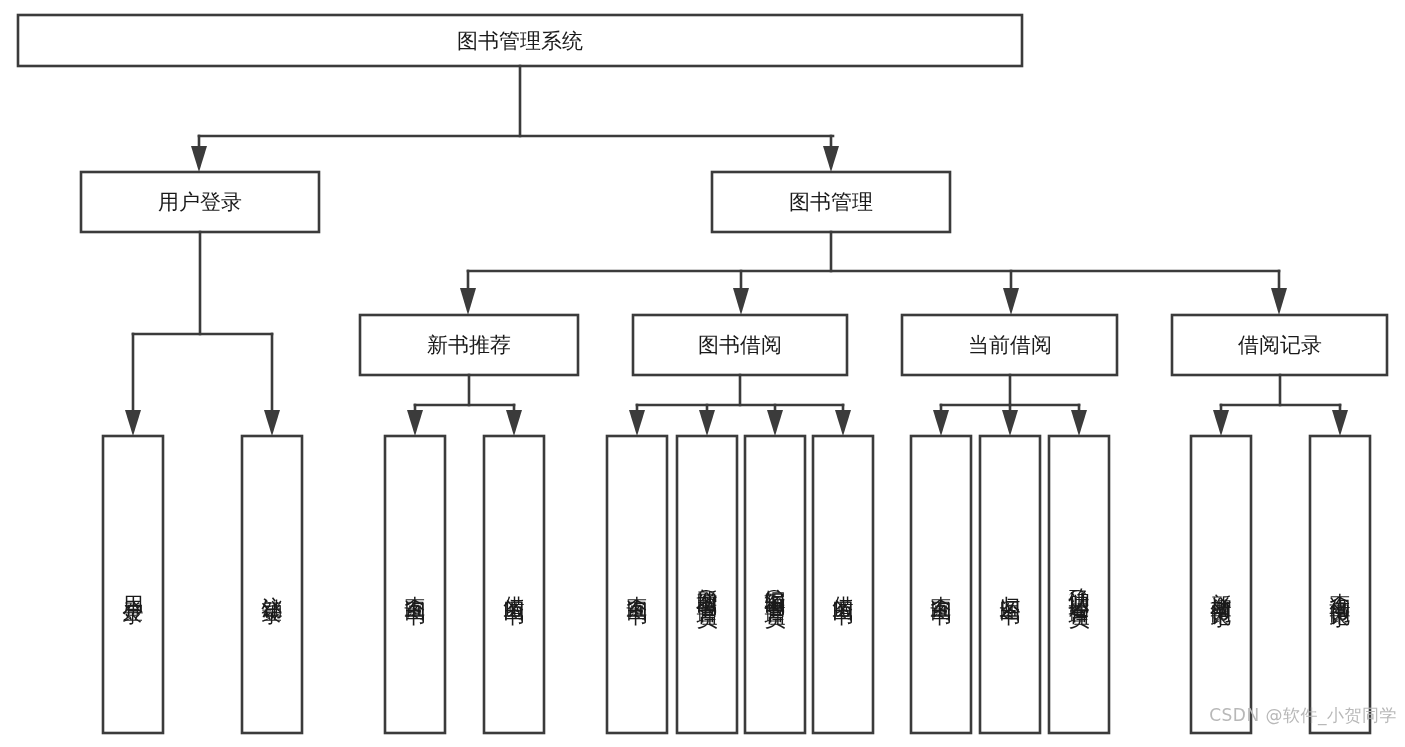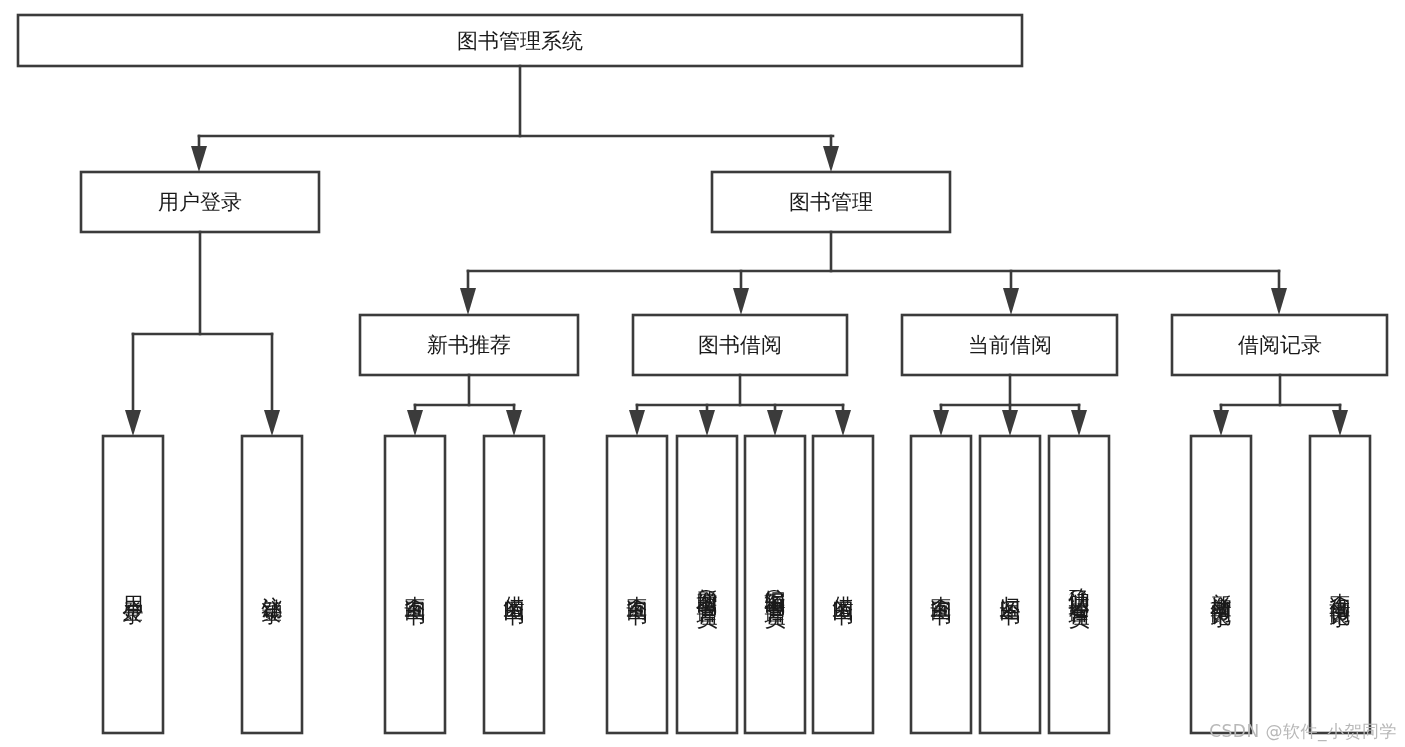--- a/index.html
+++ b/index.html
@@ -64,21 +64,21 @@
     display: flex;
     align-items: center;
     justify-content: center;
     white-space: nowrap;
     pointer-events: none;
     user-select: none;
   }
   #watermark {
     position: absolute;
     right: 8px;
-    bottom: 4px;
+    bottom: 20px;
     font-family: "DejaVu Sans", "Liberation Sans", sans-serif;
     font-size: 17px;
     color: #b8b8b8;
     letter-spacing: 0.5px;
     white-space: nowrap;
   }
 </style>
 </head>
 <body>
 

